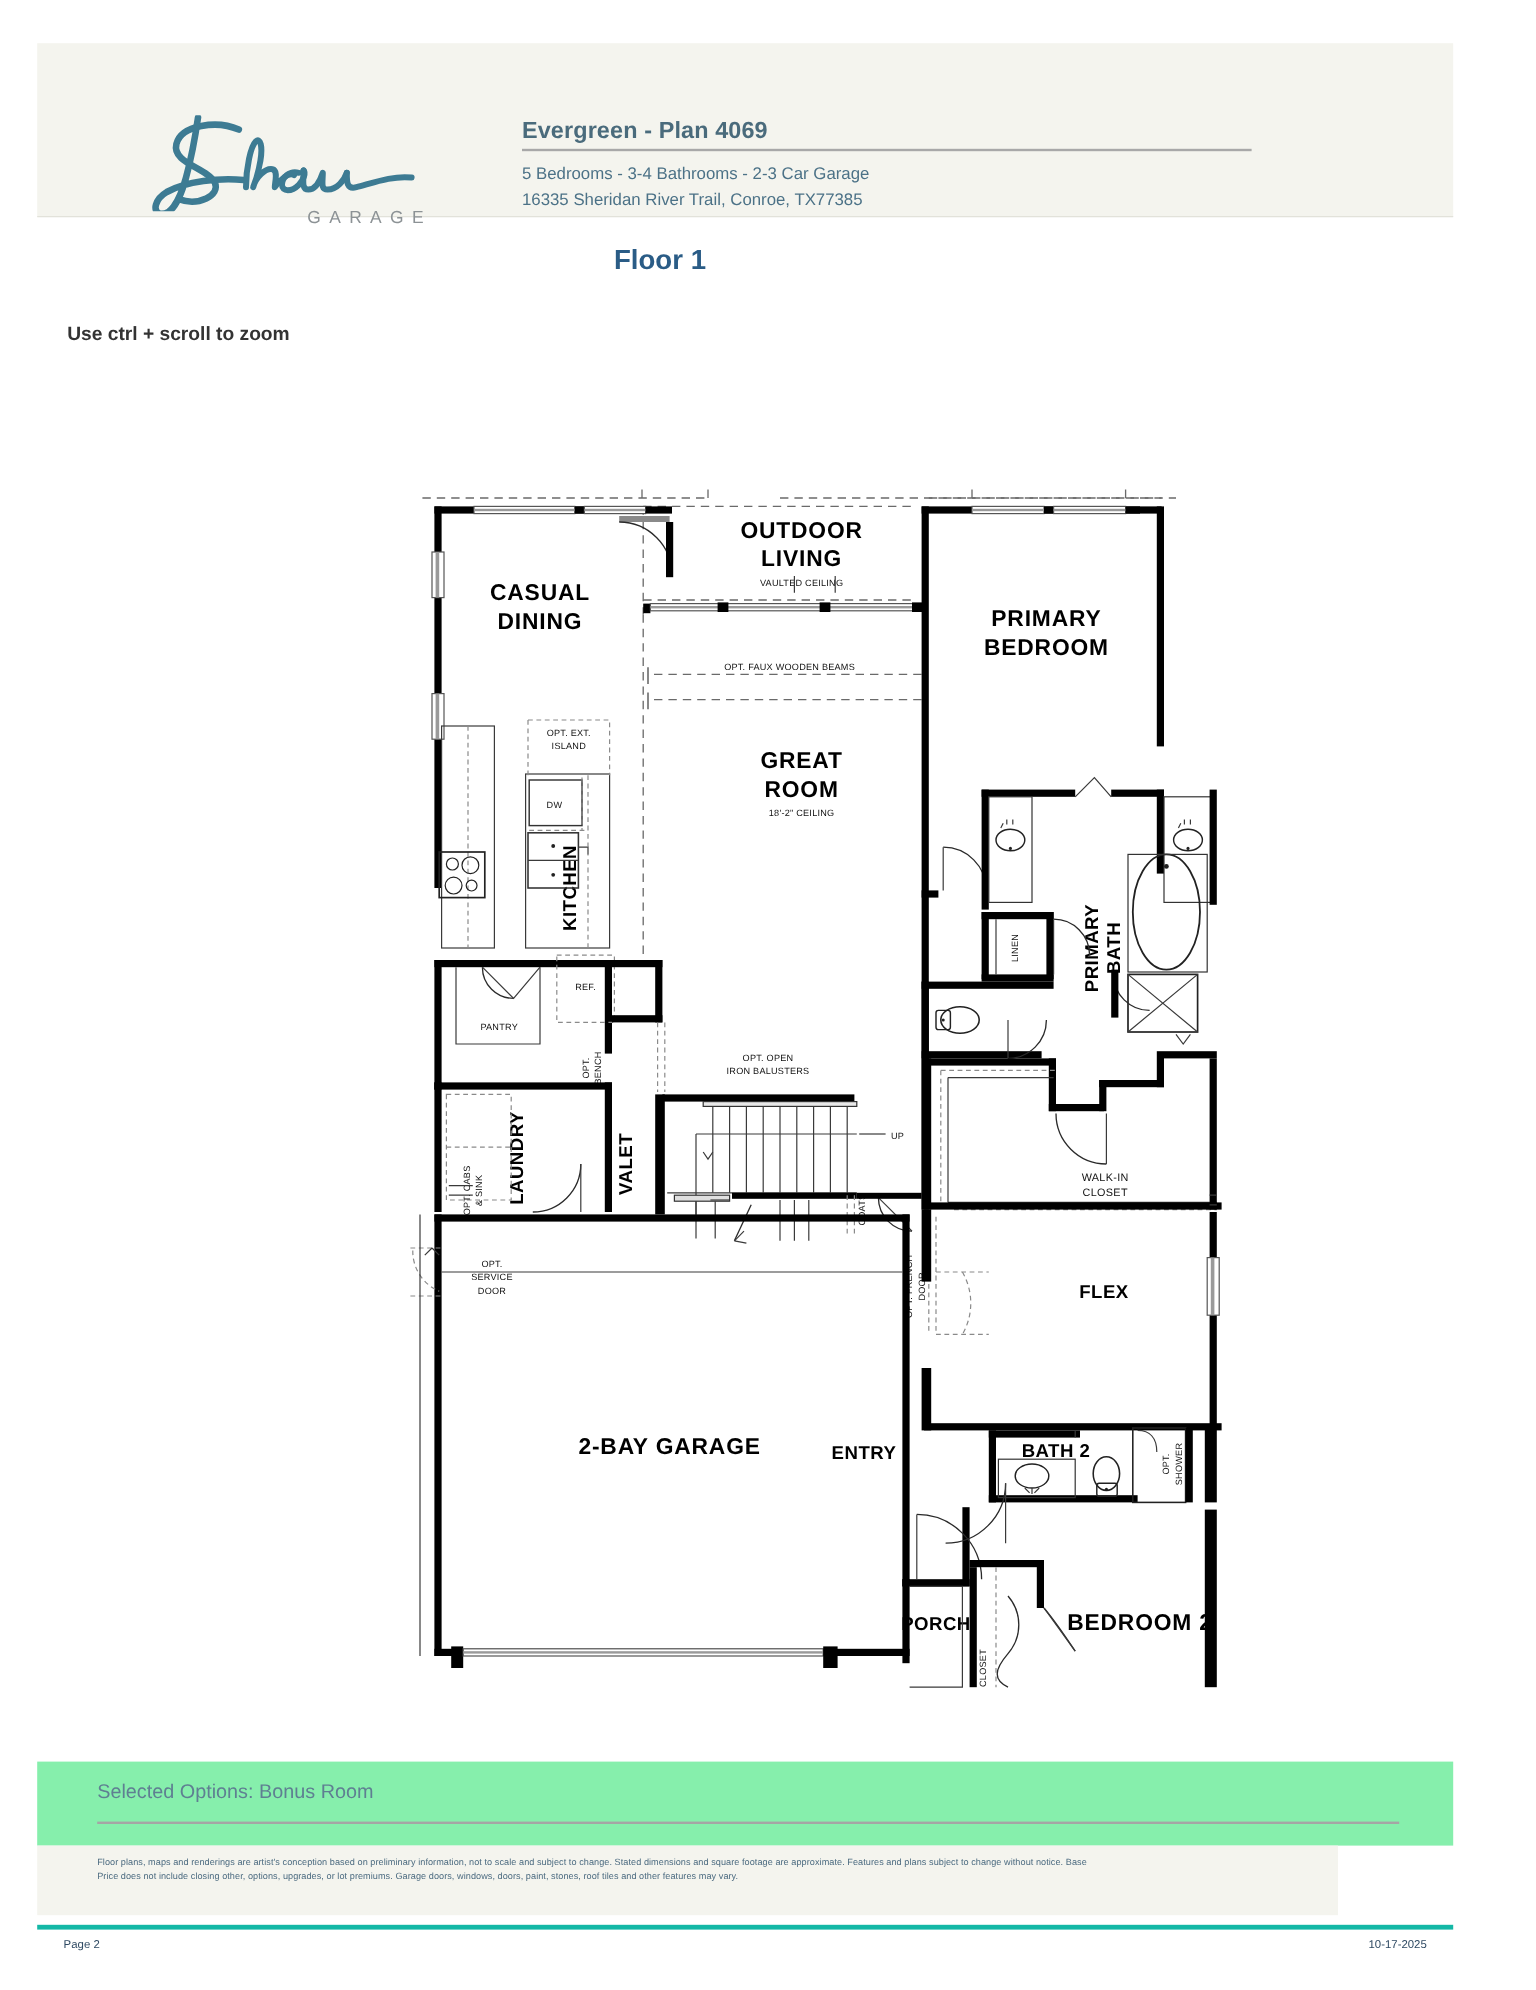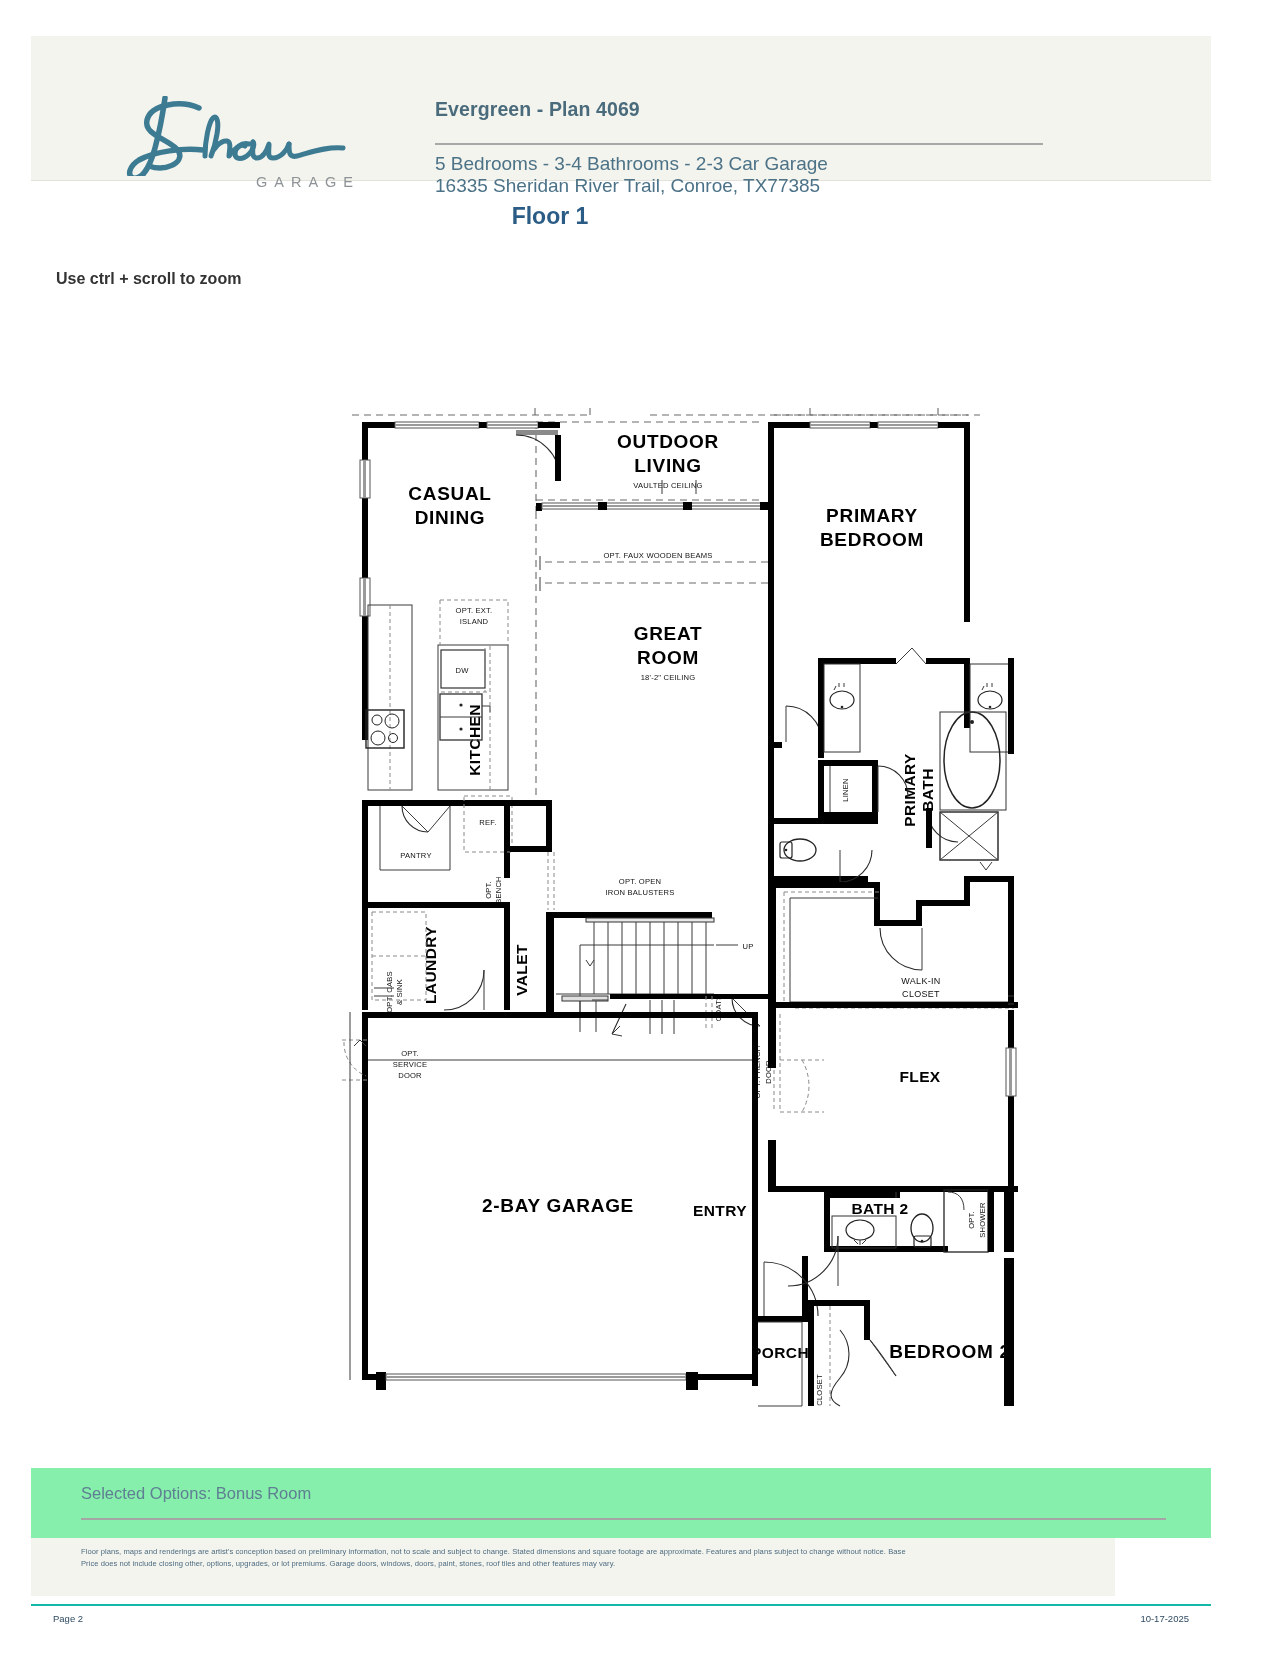--- a/index.html
+++ b/index.html
@@ -45,29 +45,29 @@
   #title-block {
     position: absolute;
     left: 404px; top: 62px;
     width: 620px;
   }
   #plan-title {
     font-size: 19.5px;
     font-weight: bold;
     color: #4a6b7c;
     letter-spacing: .1px;
-    padding-bottom: 22px;
+    padding-bottom: 3px;
   }
   #title-rule {
     border-top: 2px solid #a8a8a8;
     width: 608px;
     margin-bottom: 8px;
   }
   .hdr-line {
-    font-size: 19px;
+    font-size: 14px;
     color: #4c7287;
     line-height: 21.5px;
     white-space: nowrap;
   }
 
   
   #floor-title {
     position: absolute;
     left: 0; top: 203px;
     width: 1100px;
@@ -121,21 +121,21 @@
   .disc-line {
     font-size: 7.6px;
     color: #4c6b80;
     line-height: 11.5px;
     letter-spacing: .05px;
   }
   #pagebar {
     position: absolute;
     left: 31px; top: 1604px;
     width: 1180px; height: 30px;
-    border-top: 2px solid #14b8a6;
+    border-top: 4px solid #14b8a6;
   }
   #page-num {
     position: absolute;
     left: 22px; top: 7px;
     font-size: 9.5px;
     color: #2f4a63;
   }
   #page-date {
     position: absolute;
     right: 22px; top: 7px;

